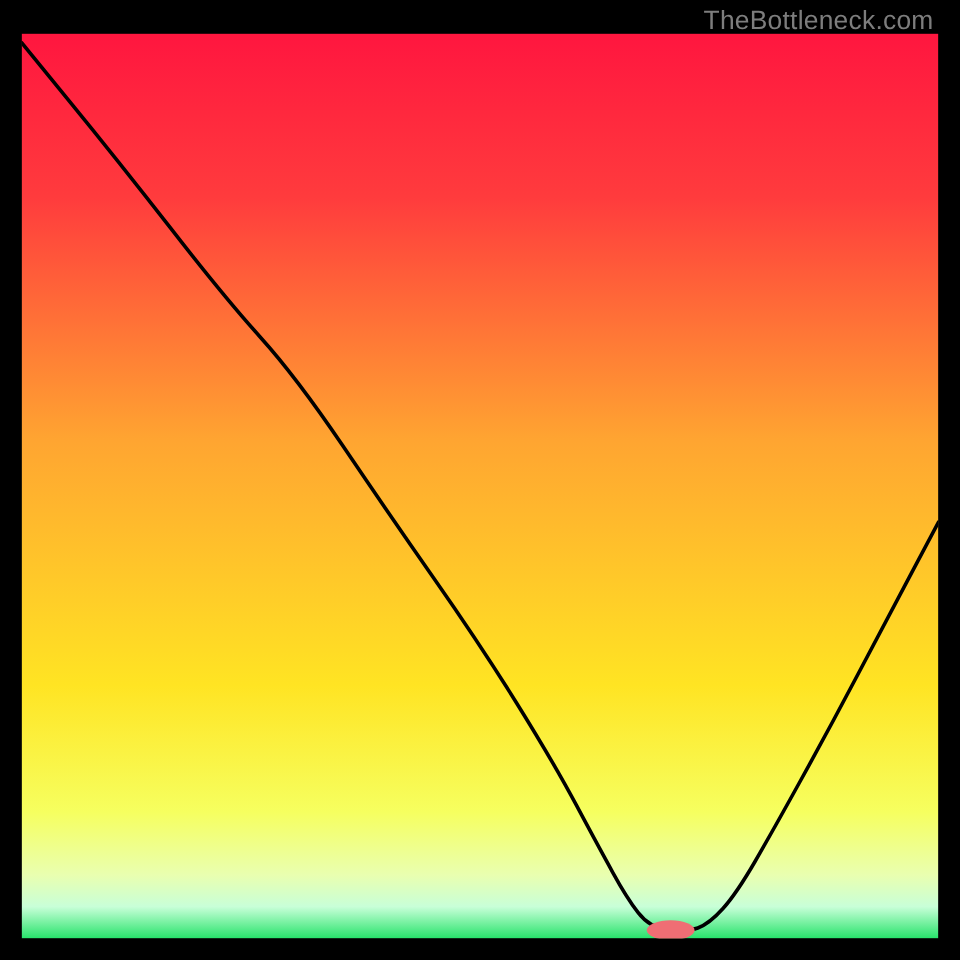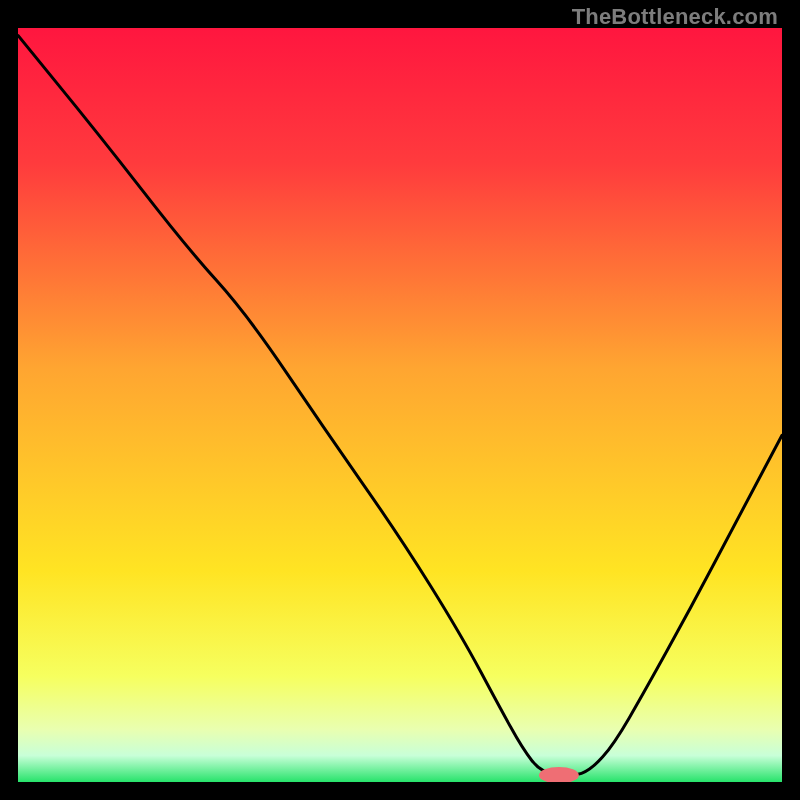--- a/index.html
+++ b/index.html
@@ -24,21 +24,21 @@
     top: 0;
     width: 764px;
     height: 754px;
   }
   .watermark {
     position: absolute;
     top: 4px;
     right: 22px;
     font-family: Arial, Helvetica, sans-serif;
     font-size: 22px;
-    font-weight: 700;
+    font-weight: 400;
     color: #7d7d7d;
     letter-spacing: 0.2px;
     user-select: none;
   }
   svg { display: block; }
 </style>
 </head>
 <body>
 
 <div class="watermark">TheBottleneck.com</div>

